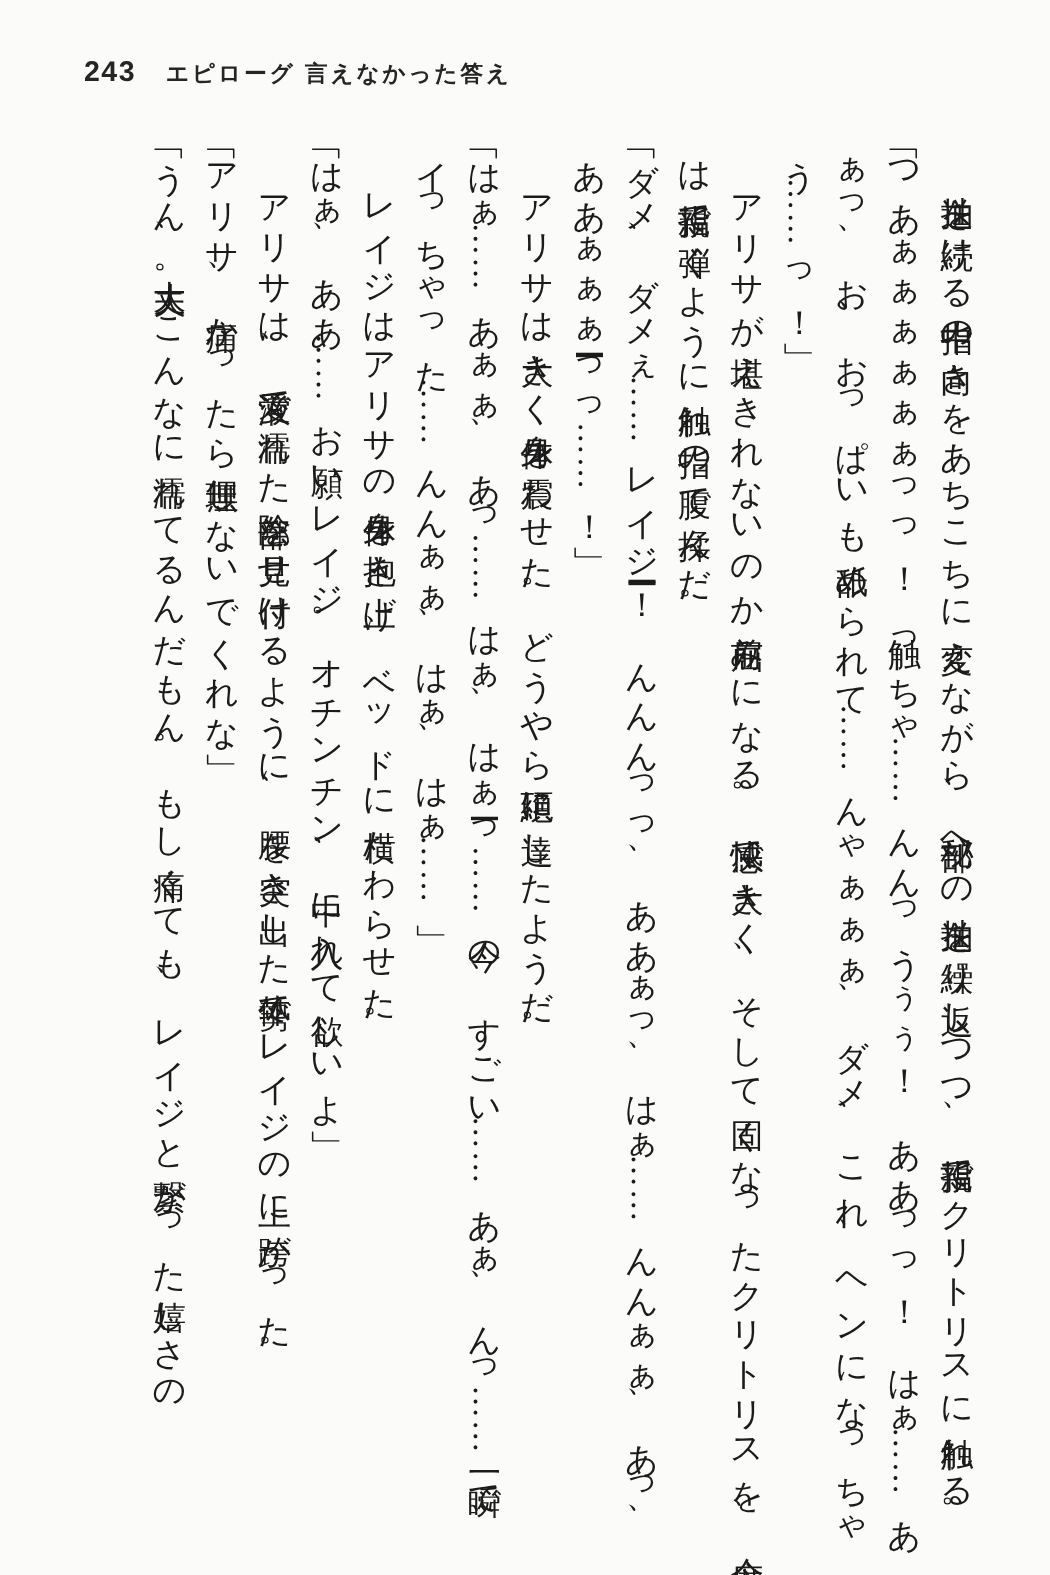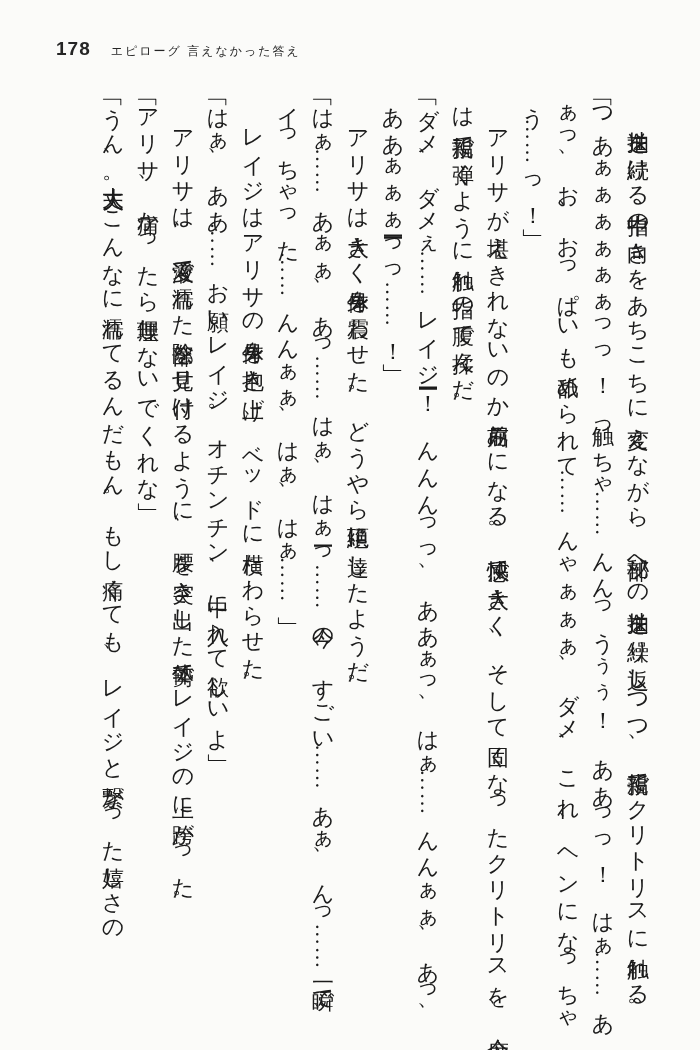--- a/index.html
+++ b/index.html
@@ -31,22 +31,22 @@
     font-family: "Liberation Sans", "DejaVu Sans", sans-serif;
     color: #252525;
     white-space: nowrap;
   }
   .page-number {
     font-size: 19px;
     font-weight: 600;
     letter-spacing: 1px;
   }
   .chapter-title {
-    font-size: 12px;
-    font-weight: 400;
+    font-size: 15px;
+    font-weight: 700;
     letter-spacing: 2px;
   }
   
   .body-text {
     position: absolute;
     top: 92px;
     right: 44px;
     height: 932px;
     width: 614px;
     writing-mode: vertical-rl;
@@ -63,21 +63,21 @@
   .para.indent {
     text-indent: 1em;
   }
 </style>
 </head>
 <body>
 
 <div class="page">
 
   <header class="running-head">
-    <span class="page-number">178</span>
+    <span class="page-number">243</span>
     <span class="chapter-title">エピローグ 言えなかった答え</span>
   </header>
 
   <main class="body-text">
 
   <p class="para indent">抽送を続ける中指の向きをあちこちに変えながら、秘部への抽送を繰り返しつつ、親指でクリトリスに触れる。</p>
       <p class="para">「つあぁぁぁぁぁぁっっ！　触っちゃ……んんっうぅぅ！　ああっっ！　はぁ……あぁっ、お、おっぱいも舐められて……んゃぁぁぁ、ダメ、これ、ヘンになっちゃう……っ！」</p>
       <p class="para indent">アリサが堪えきれないのか前屈みになる。快感で大きく、そして固くなったクリトリスを、今度は親指で弾くように触れ指の腹で揉んだ。</p>
       <p class="para">「ダメ、ダメぇ……レイジーー！　んんんっっ、ああぁっ、はぁ……んんぁぁ、あっ、ああぁぁぁーーっっ……！」</p>
       <p class="para indent">アリサは大きく身体を震わせた。どうやら絶頂に達したようだ。</p>

